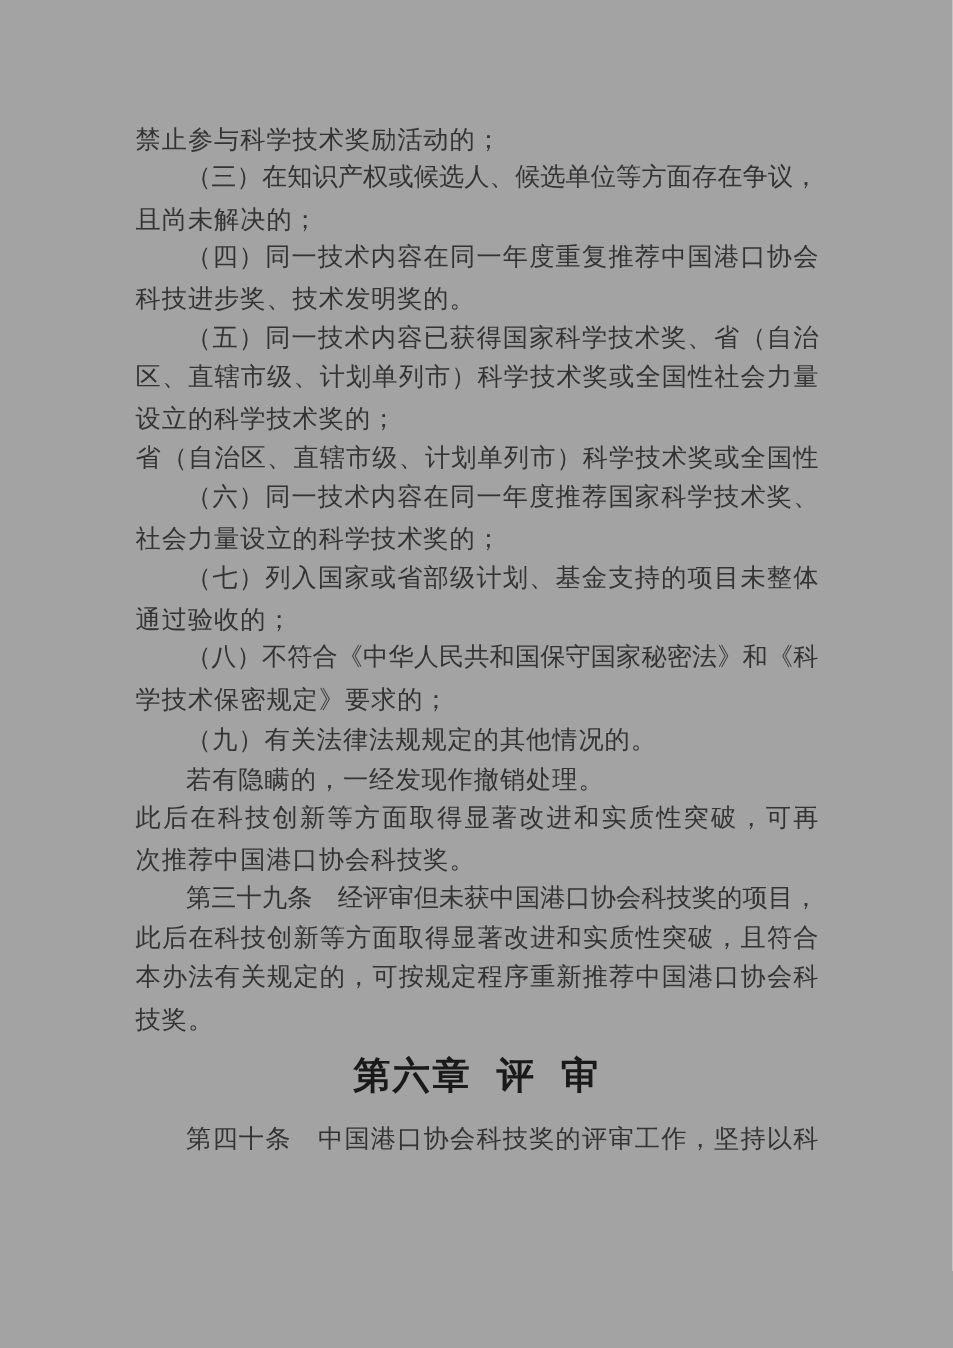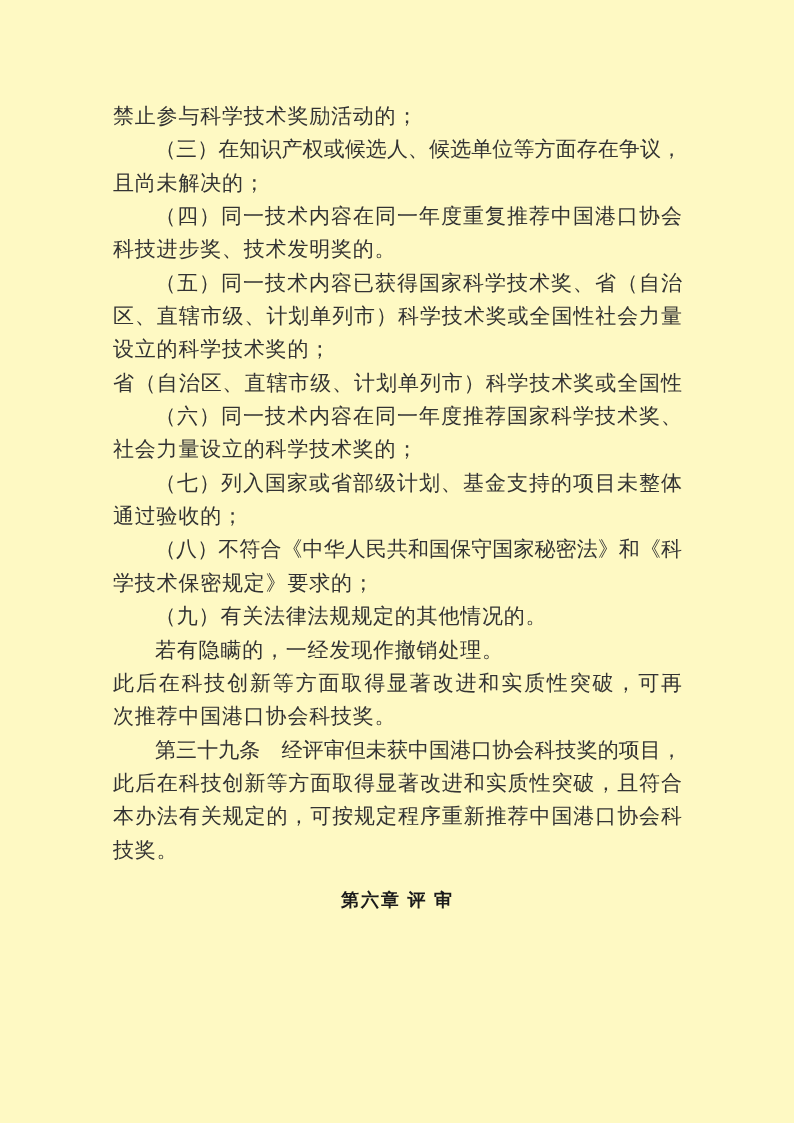--- a/index.html
+++ b/index.html
@@ -4,21 +4,21 @@
 <style>
   html, body {
     margin: 0;
     padding: 0;
     background: #ffffff;
   }
   .page {
     position: relative;
     width: 794px;
     height: 1123px;
-    background: #fef9c3;
+    background: #a3a3a3;
     overflow: hidden;
     font-family: "Liberation Serif", "DejaVu Serif", serif;
     color: #333333;
   }
   .content {
     position: absolute;
     left: 113px;
     top: 100px;
     width: 569px;
   }
@@ -32,26 +32,27 @@
   .line:not(.j) {
     letter-spacing: 0.8px;
   }
   .line.i {
     text-indent: 2em;
   }
   .line.j {
     text-align: justify;
     text-align-last: justify;
     text-justify: inter-character;
+    font-family: Liberation Mono, monospace;
   }
   .chapter-heading {
     margin-top: 16px;
-    font-family: Liberation Serif, serif;
+    font-family: Liberation Mono, monospace;
     font-weight: 700;
-    font-size: 18px;
+    font-size: 31px;
     line-height: 34px;
     text-align: center;
     letter-spacing: 2px;
     color: #1a1a1a;
   }
   .after-heading {
     margin-top: 18px;
   }
 </style>
 </head>
@@ -78,14 +79,17 @@
         <div class="line i">（九）有关法律法规规定的其他情况的。</div>
         <div class="line i">若有隐瞒的，一经发现作撤销处理。</div>
         <div class="line j">此后在科技创新等方面取得显著改进和实质性突破，可再</div>
         <div class="line">次推荐中国港口协会科技奖。</div>
         <div class="line i j">第三十九条　经评审但未获中国港口协会科技奖的项目，</div>
         <div class="line j">此后在科技创新等方面取得显著改进和实质性突破，且符合</div>
         <div class="line j">本办法有关规定的，可按规定程序重新推荐中国港口协会科</div>
         <div class="line">技奖。</div>
       </div>
     <div class="chapter-heading">第六章 评 审</div>
+    <div id="afterLines" class="after-heading">
+        <div class="line i j">第四十条　中国港口协会科技奖的评审工作，坚持以科</div>
+      </div>
   </div>
 </div>
 
 </body></html>

